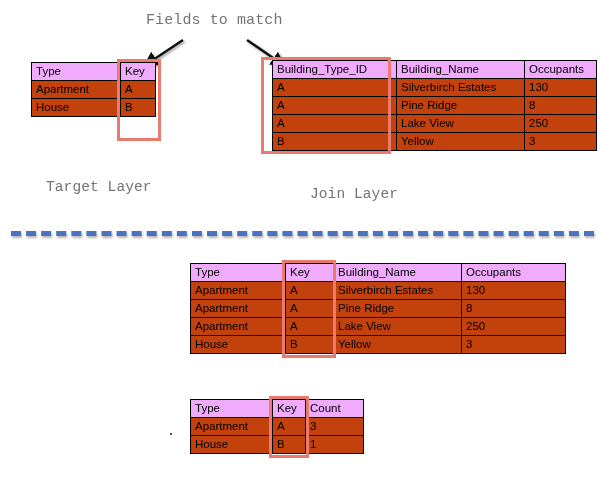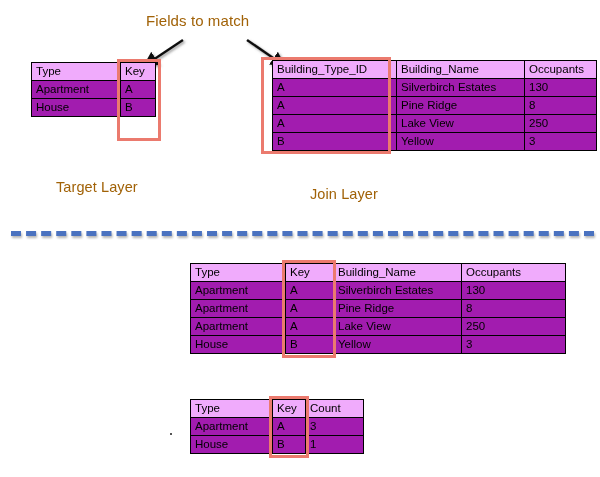--- a/index.html
+++ b/index.html
@@ -19,44 +19,45 @@
     width: 600px;
     height: 477px;
   }
 
   
   .abs { position: absolute; }
 
   
   .label {
     font-size: 14.5px;
-    color: #a16207;
+    color: #737373;
     white-space: nowrap;
     letter-spacing: .1px;
+    font-family: Liberation Mono, monospace;
   }
   .label-lg { font-size: 15px; }
 
   
   table.dt {
     border-collapse: collapse;
     font-size: 11.5px;
     background: #ffffff;
     table-layout: fixed;
   }
   table.dt th, table.dt td {
     border: 1px solid #000000;
     padding: 1px 4px;
     text-align: left;
     font-weight: normal;
     height: 17px;
     line-height: 15px;
     box-sizing: border-box;
     overflow: hidden;
     white-space: nowrap;
-    background: #a21caf;
+    background: #c2410c;
   }
   table.dt th {
     background: #f0abfc;
   }
 
   
   .hl {
     position: absolute;
     border: 3px solid #eb7a6e;
     box-sizing: border-box;
@@ -135,21 +136,21 @@
         </tr>
         <tr>
           <td>House</td>
           <td>B</td>
         </tr>
       </tbody>
     </table>
   </div>
   <div class="hl" style="left: 117px; top: 59px; width: 44px; height: 82px; border-color: rgb(235, 122, 110);"></div>
 
-  <div class="abs label" style="left:46px; top:179px;margin-left:10px;">Target Layer</div>
+  <div class="abs label" style="left:46px; top:179px;">Target Layer</div>
 
   <div class="abs" style="left:264px; top:60px;padding-left:8px;">
     <table class="dt">
       <colgroup>
           <col style="width:124px">
           <col style="width:128px">
           <col style="width:72px">
         </colgroup>
       <thead>
         <tr>

